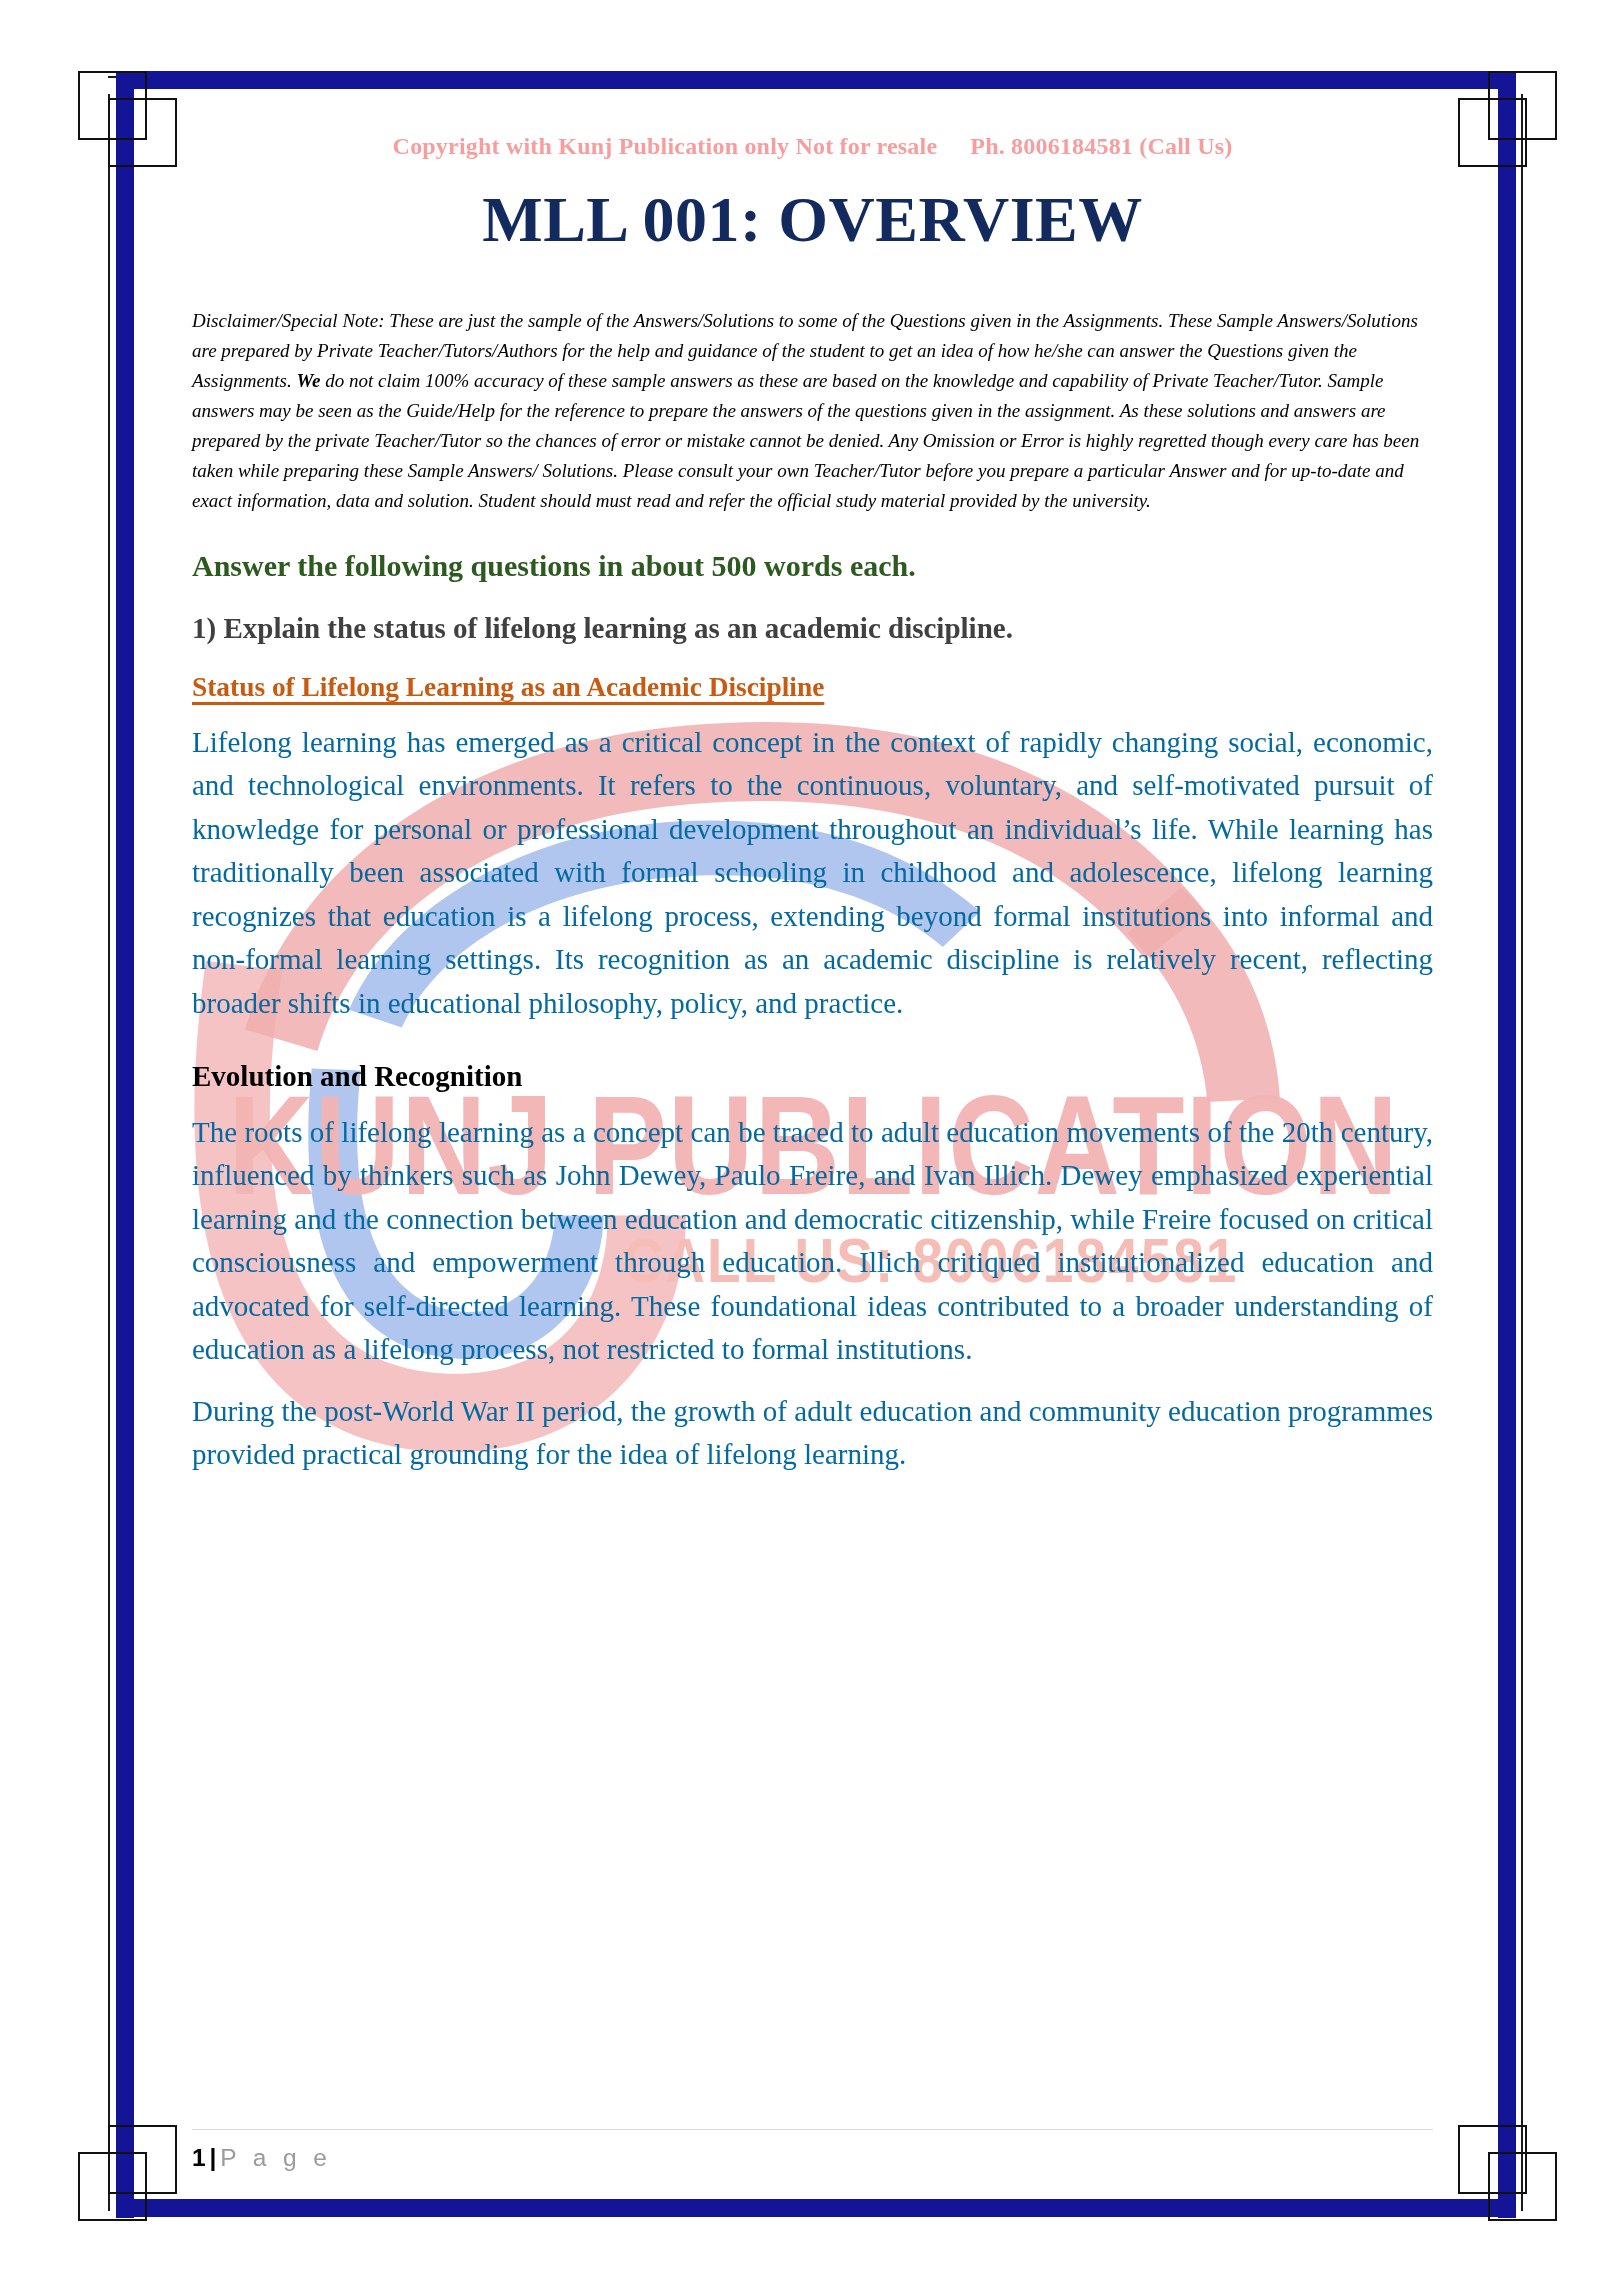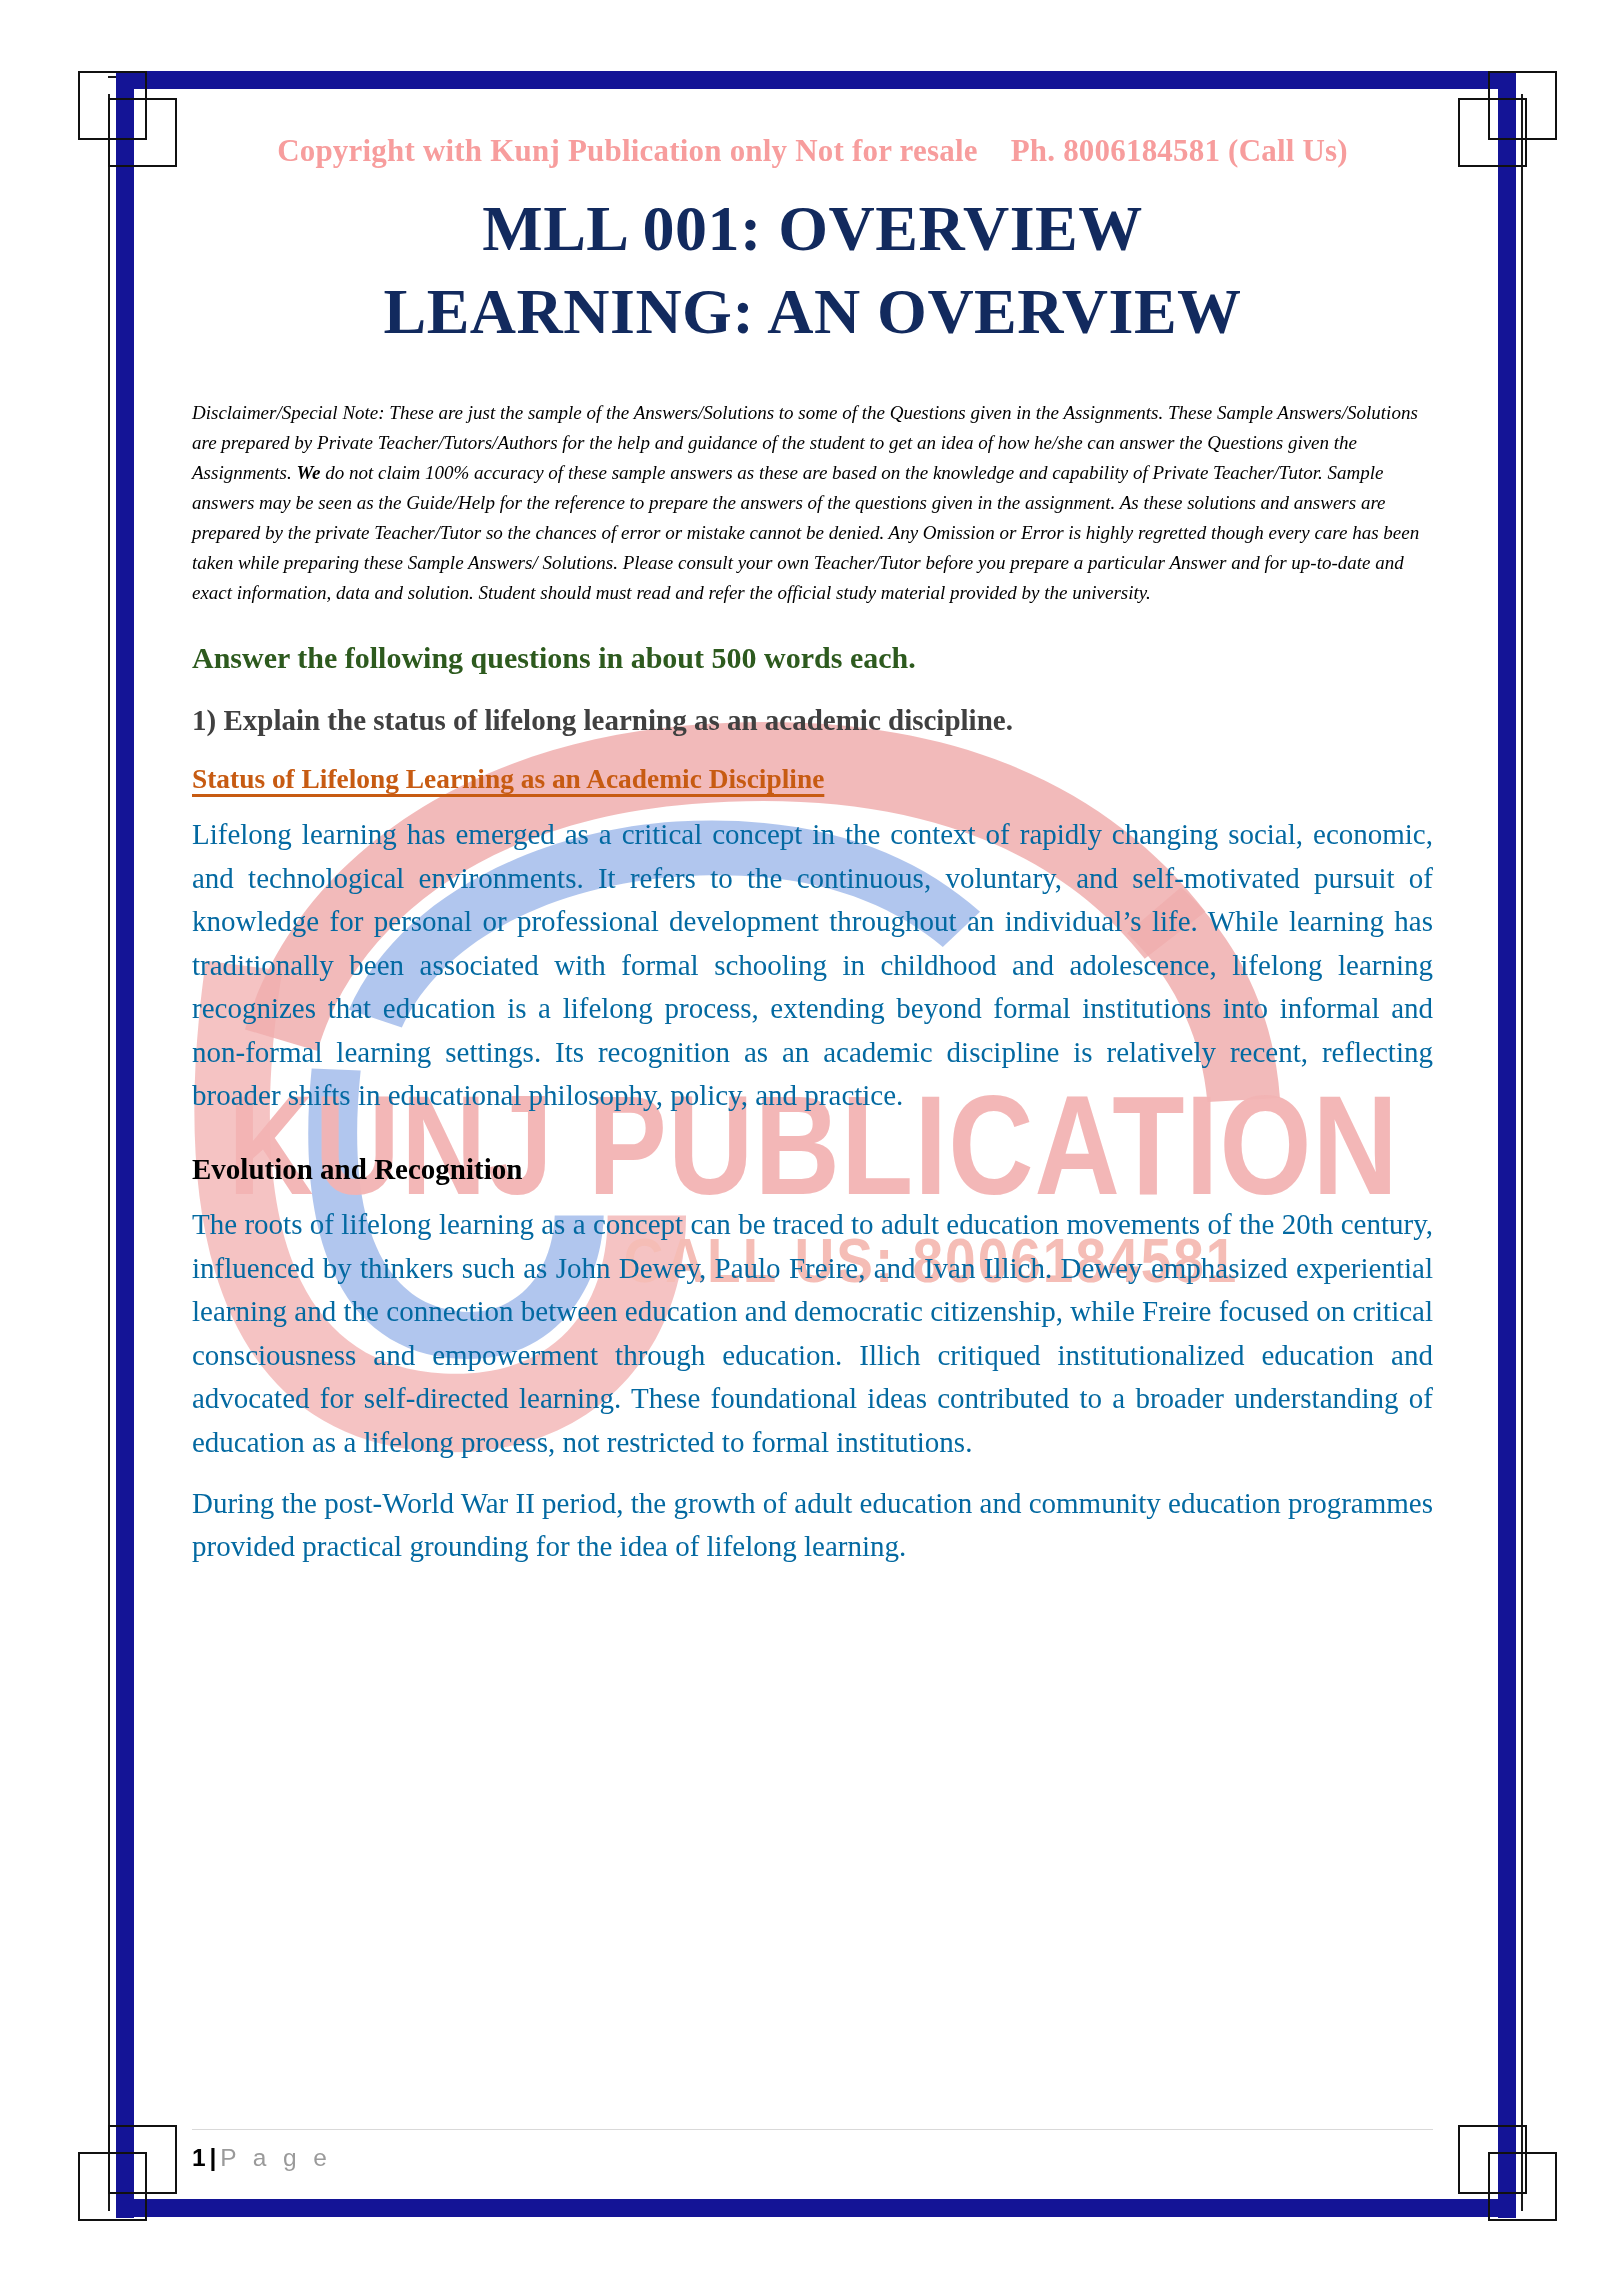--- a/index.html
+++ b/index.html
@@ -99,21 +99,21 @@
     position: absolute;
     left: 192px;
     top: 0;
     width: 1241px;
     z-index: 3;
   }
 
   .top-notice {
     margin-top: 133px;
     text-align: center;
-    font-size: 31px;
+    font-size: 24px;
     font-weight: bold;
     color: #f79d9d;
     letter-spacing: 0.2px;
     white-space: nowrap;
   }
   .top-notice .gap { display: inline-block; width: 33px; }
 
   .doc-title {
     margin-top: 17.6px;
     text-align: center;
@@ -280,21 +280,20 @@
   </div>
 
   <div class="content">
 
     <div class="top-notice">
       <span>Copyright with Kunj Publication only Not for resale</span><span class="gap"></span><span>Ph. 8006184581 (Call Us)</span>
     </div>
 
     <div class="doc-title">
       <div>MLL 001: OVERVIEW</div>
-      <div>LEARNING: AN OVERVIEW</div>
     </div>
 
 
     <div class="disclaimer"><span>Disclaimer/Special Note: These are just the sample of the Answers/Solutions to some of the Questions given in the Assignments. These Sample Answers/Solutions are prepared by Private Teacher/Tutors/Authors for the help and guidance of the student to get an idea of how he/she can answer the Questions given the Assignments. </span><b>We</b><span> do not claim 100% accuracy of these sample answers as these are based on the knowledge and capability of Private Teacher/Tutor. Sample answers may be seen as the Guide/Help for the reference to prepare the answers of the questions given in the assignment. As these solutions and answers are prepared by the private Teacher/Tutor so the chances of error or mistake cannot be denied. Any Omission or Error is highly regretted though every care has been taken while preparing these Sample Answers/ Solutions. Please consult your own Teacher/Tutor before you prepare a particular Answer and for up-to-date and exact information, data and solution. Student should must read and refer the official study material provided by the university.</span></div>
 
     <div class="answer-instruction">Answer the following questions in about 500 words each.</div>
 
     <div class="question">1) Explain the status of lifelong learning as an academic discipline.</div>
 
     <div>

